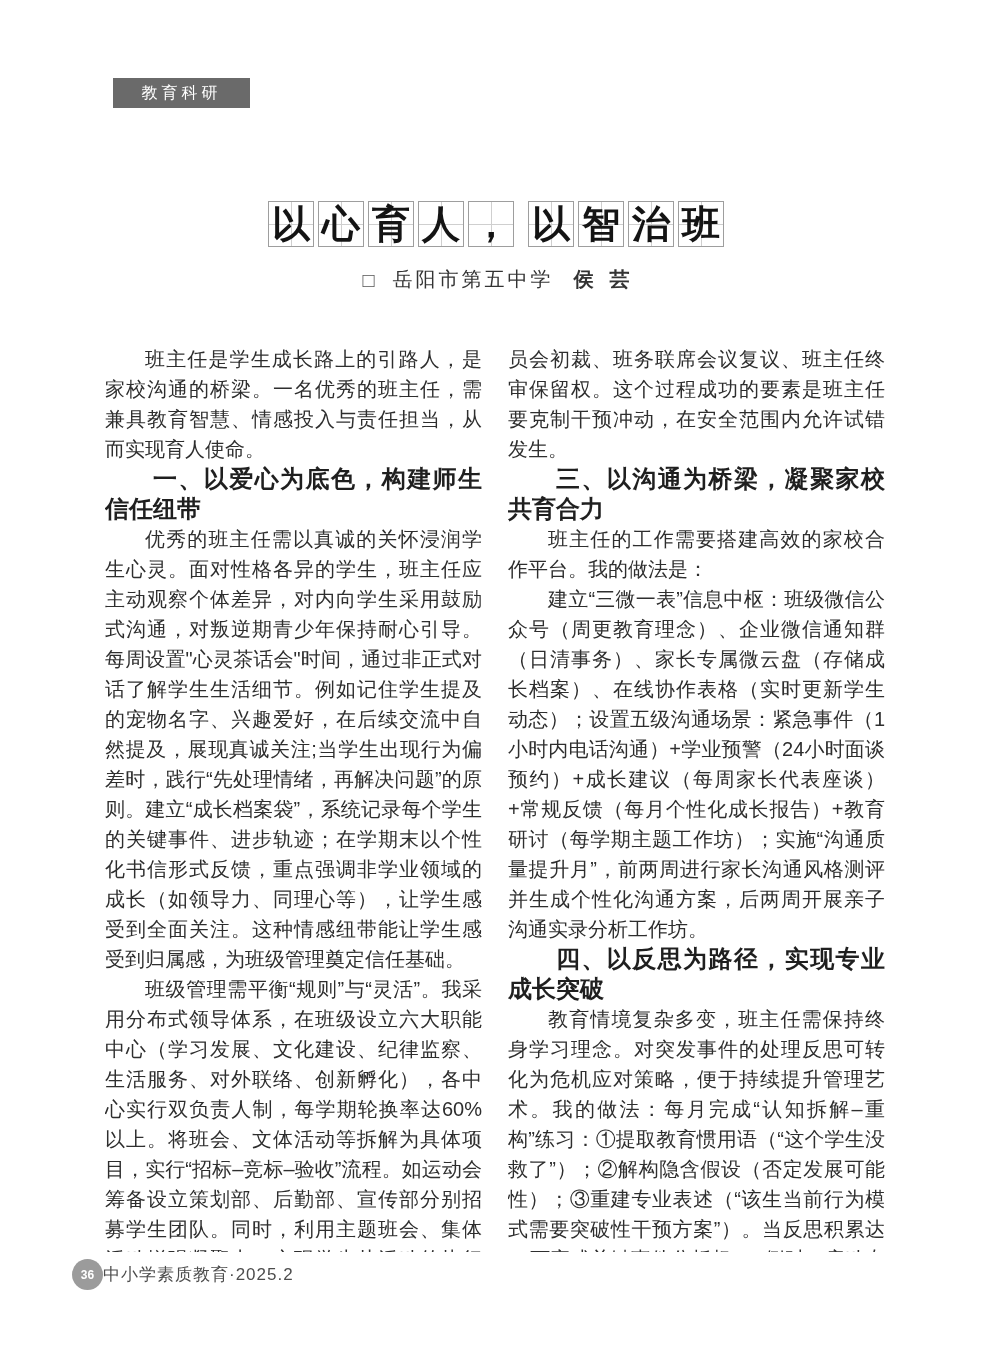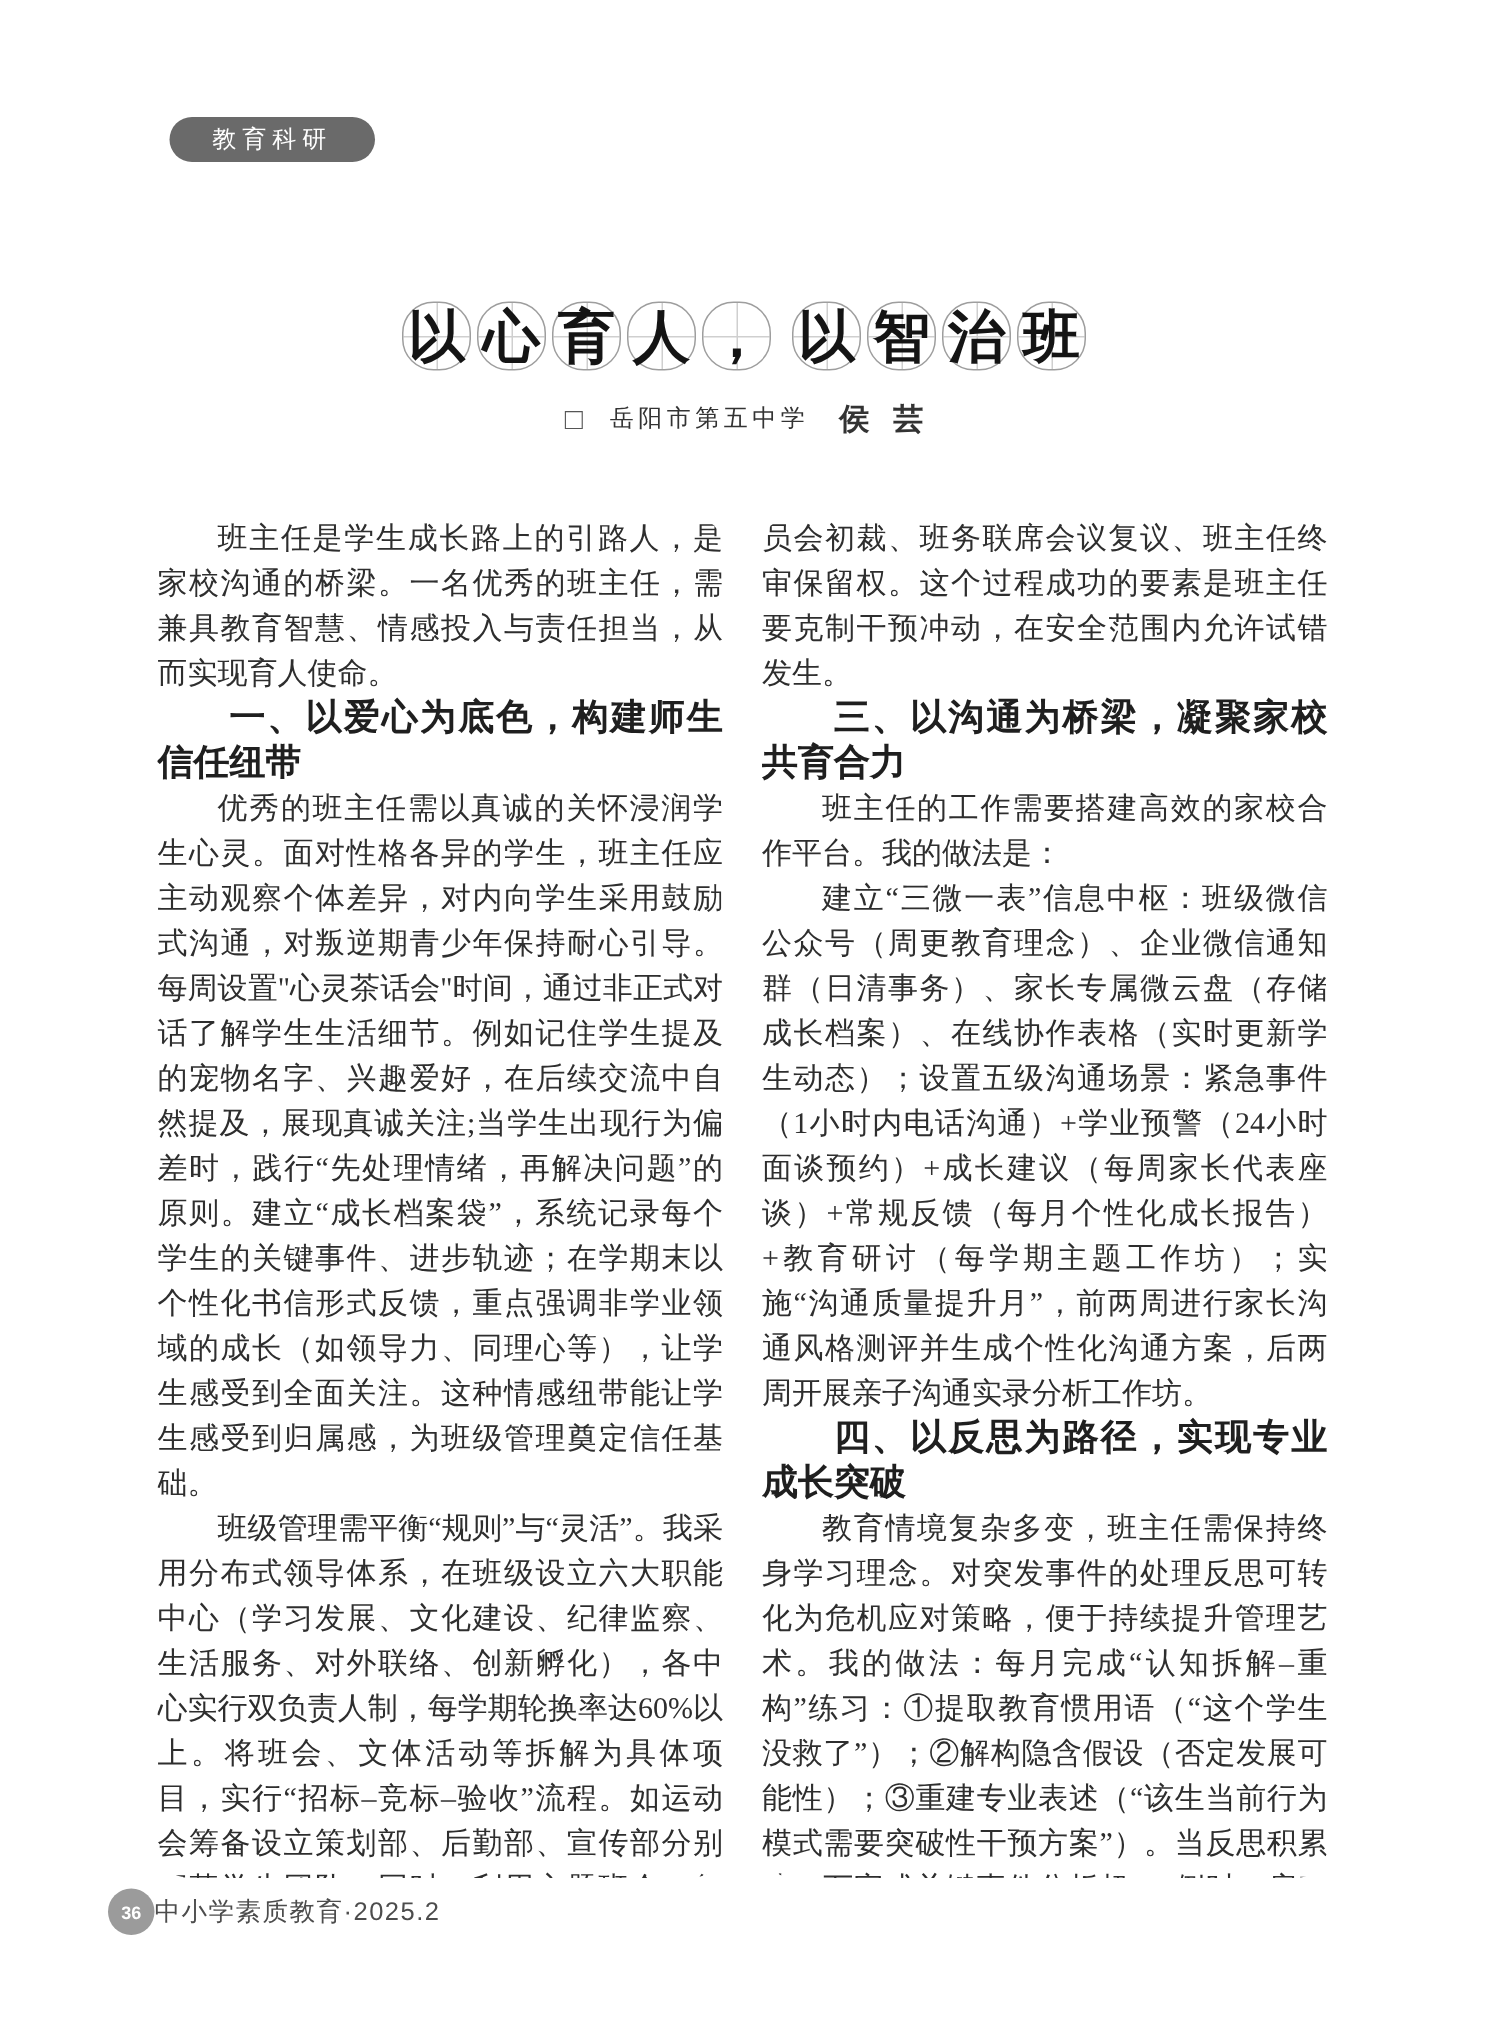--- a/index.html
+++ b/index.html
@@ -1,15 +1,15 @@
 <!DOCTYPE html>
 <html><head>
 <meta charset="utf-8">
 <style>
-  * { box-sizing: border-box; border-radius: 21px; }
+  * { box-sizing: border-box; }
   html, body { margin: 0; padding: 0; background: #ffffff; }
   .page {
     position: relative;
     width: 992px;
     height: 1346px;
     background: #ffffff;
     overflow: hidden;
     font-family: "Liberation Serif", serif;
   }
   .badge {
@@ -65,21 +65,21 @@
     align-items: center;
     color: #333333;
   }
   .author-marker {
     font-size: 20px;
     line-height: 1;
     color: #555555;
     margin-right: 18px;
   }
   .affiliation {
-    font-size: 16px;
+    font-size: 20px;
     letter-spacing: 3px;
     color: #333333;
   }
   .author-surname { font-size: 20px; font-weight: bold; margin-left: 20px; }
   .author-given   { font-size: 20px; font-weight: bold; margin-left: 16px; }
   .columns {
     position: absolute;
     left: 105px;
     top: 344px;
     width: 780px;
@@ -88,21 +88,21 @@
     gap: 26px;
   }
   .col { width: 377px; height: 100%; overflow: hidden; }
   .body-p {
     margin: 0;
     text-indent: 2em;
     font-size: 20px;
     line-height: 30px;
     text-align: justify;
     color: #2e2e2e;
-    font-family: Liberation Serif, serif;
+    font-family: Liberation Sans, sans-serif;
   }
   .continuation { text-indent: 0; }
   .sec-heading {
     margin: 0;
     text-indent: 2em;
     font-size: 24px;
     line-height: 30px;
     font-family: "Liberation Sans", sans-serif;
     font-weight: 700;
     color: #1f1f1f;

